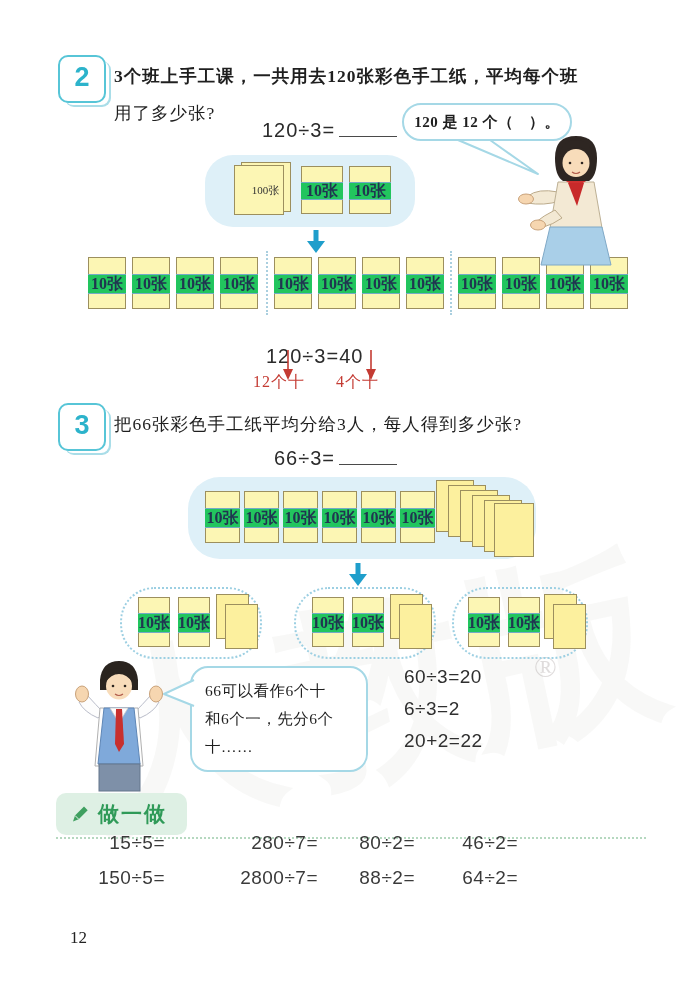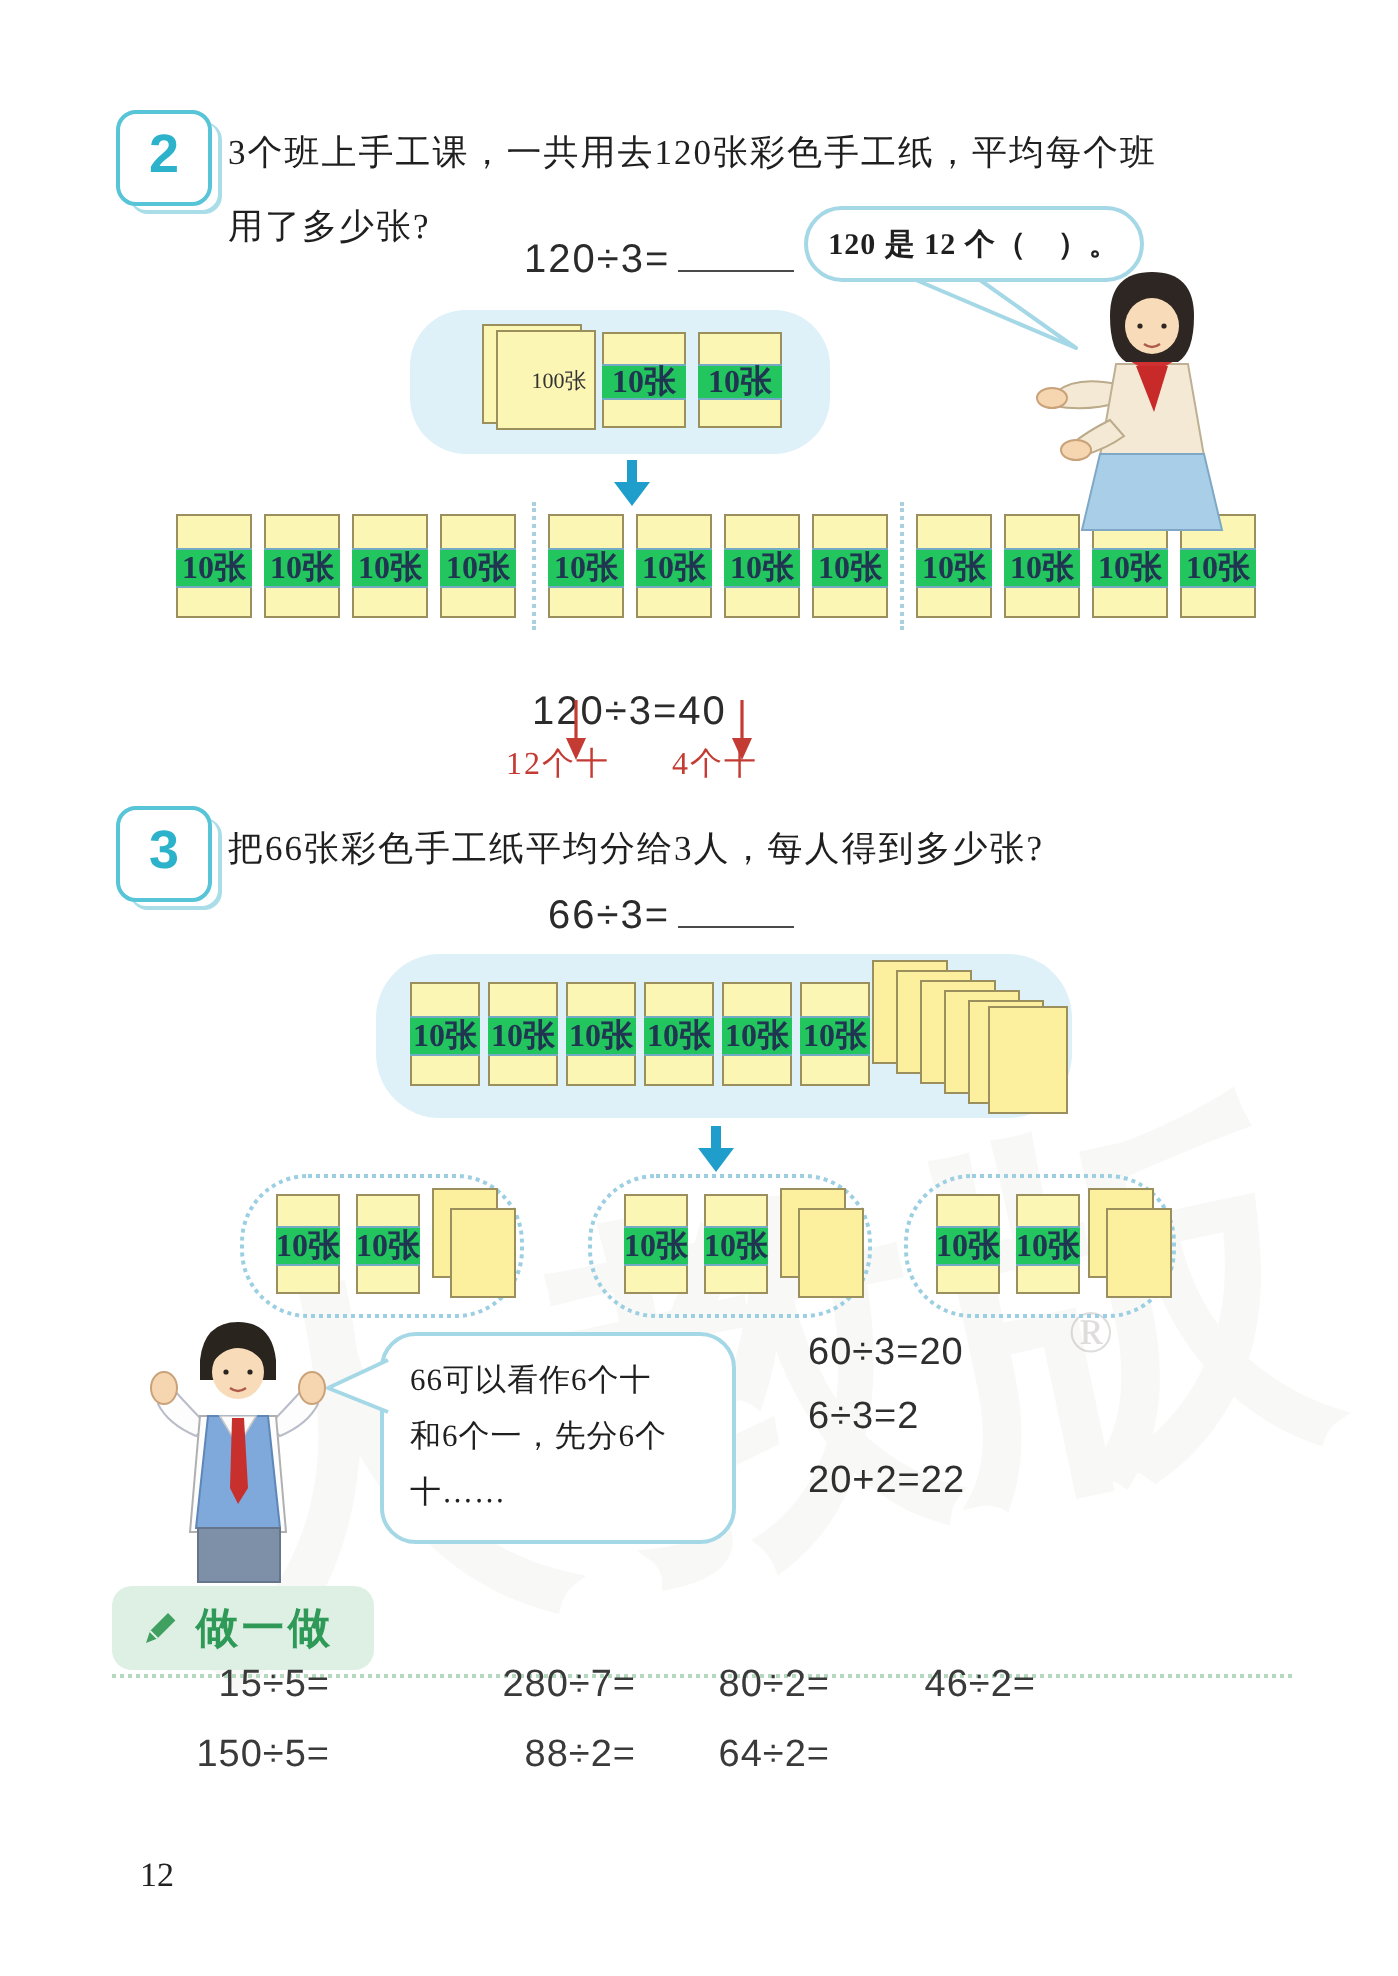--- a/index.html
+++ b/index.html
@@ -60,33 +60,33 @@
 </style>
 </head>
 <body>
 
 <div class="page">
 
   <div class="abs wm" style="left:80px;top:560px;">人教版</div>
   <div class="abs wm-reg" style="left:534px;top:650px;">®</div>
 
   <div class="abs badge" style="left:58px;top:55px;">2</div>
-  <div class="abs cn" style="left:114px;top:64px;width:545px;">3个班上手工课，一共用去120张彩色手工纸，平均每个班</div>
+  <div class="abs cn" style="left:114px;top:64px;width:545px;font-weight:bold;">3个班上手工课，一共用去120张彩色手工纸，平均每个班</div>
   <div class="abs cn" style="left:114px;top:101px;">用了多少张?</div>
 
   <div class="abs num-eq" style="left:262px;top:119px;"><span>120÷3=</span><span class="blankline"></span></div>
 
   <div class="abs bubble bubble1" style="left:402px;top:103px;width:170px;height:38px;z-index:6;">120 是 12 个（　）。</div>
   <svg class="abs" style="left:446px;top:138px;z-index:4;" width="110" height="42">
     <path d="M44 2 L92 36 L12 2" fill="#fff" stroke="#a5d8e6" stroke-width="2" stroke-linejoin="round"></path>
   </svg>
 
   <div class="abs bluebox" style="left:205px;top:155px;width:210px;height:72px;"></div>
   <div class="abs stack-back" style="left:241px;top:162px;width:50px;height:50px;"></div>
-  <div class="abs stack100" style="left:248px;top:165px;width:50px;height:50px;padding-left:13px;">100张</div>
+  <div class="abs stack100" style="left:234px;top:165px;width:50px;height:50px;padding-left:13px;">100张</div>
   <div class="abs bundle" style="left:301px;top:166px;width:42px;height:48px;">
       <span class="band">10张</span>
     </div>
   <div class="abs bundle" style="left:349px;top:166px;width:42px;height:48px;">
       <span class="band">10张</span>
     </div>
 
   <svg class="abs" style="left:305px;top:230px;" width="22" height="24">
     <rect x="8.5" y="0" width="5" height="12" fill="#1f9ecb"></rect>
     <polygon points="2,11 20,11 11,23" fill="#1f9ecb"></polygon>
@@ -263,19 +263,20 @@
     <span>做一做</span>
   </div>
   <div class="abs dotline" style="left:56px;top:837px;width:590px;"></div>
 
   <div class="abs ex-grid" style="left:56px;top:832px;">
     <span>15÷5=</span>
     <span>280÷7=</span>
     <span>80÷2=</span>
     <span>46÷2=</span>
     <span>150÷5=</span>
+    <span>2800÷7=</span>
     <span>88÷2=</span>
     <span>64÷2=</span>
   </div>
 
   <div class="abs pageno" style="left:70px;top:928px;">12</div>
 
 </div>
 
 </body></html>

